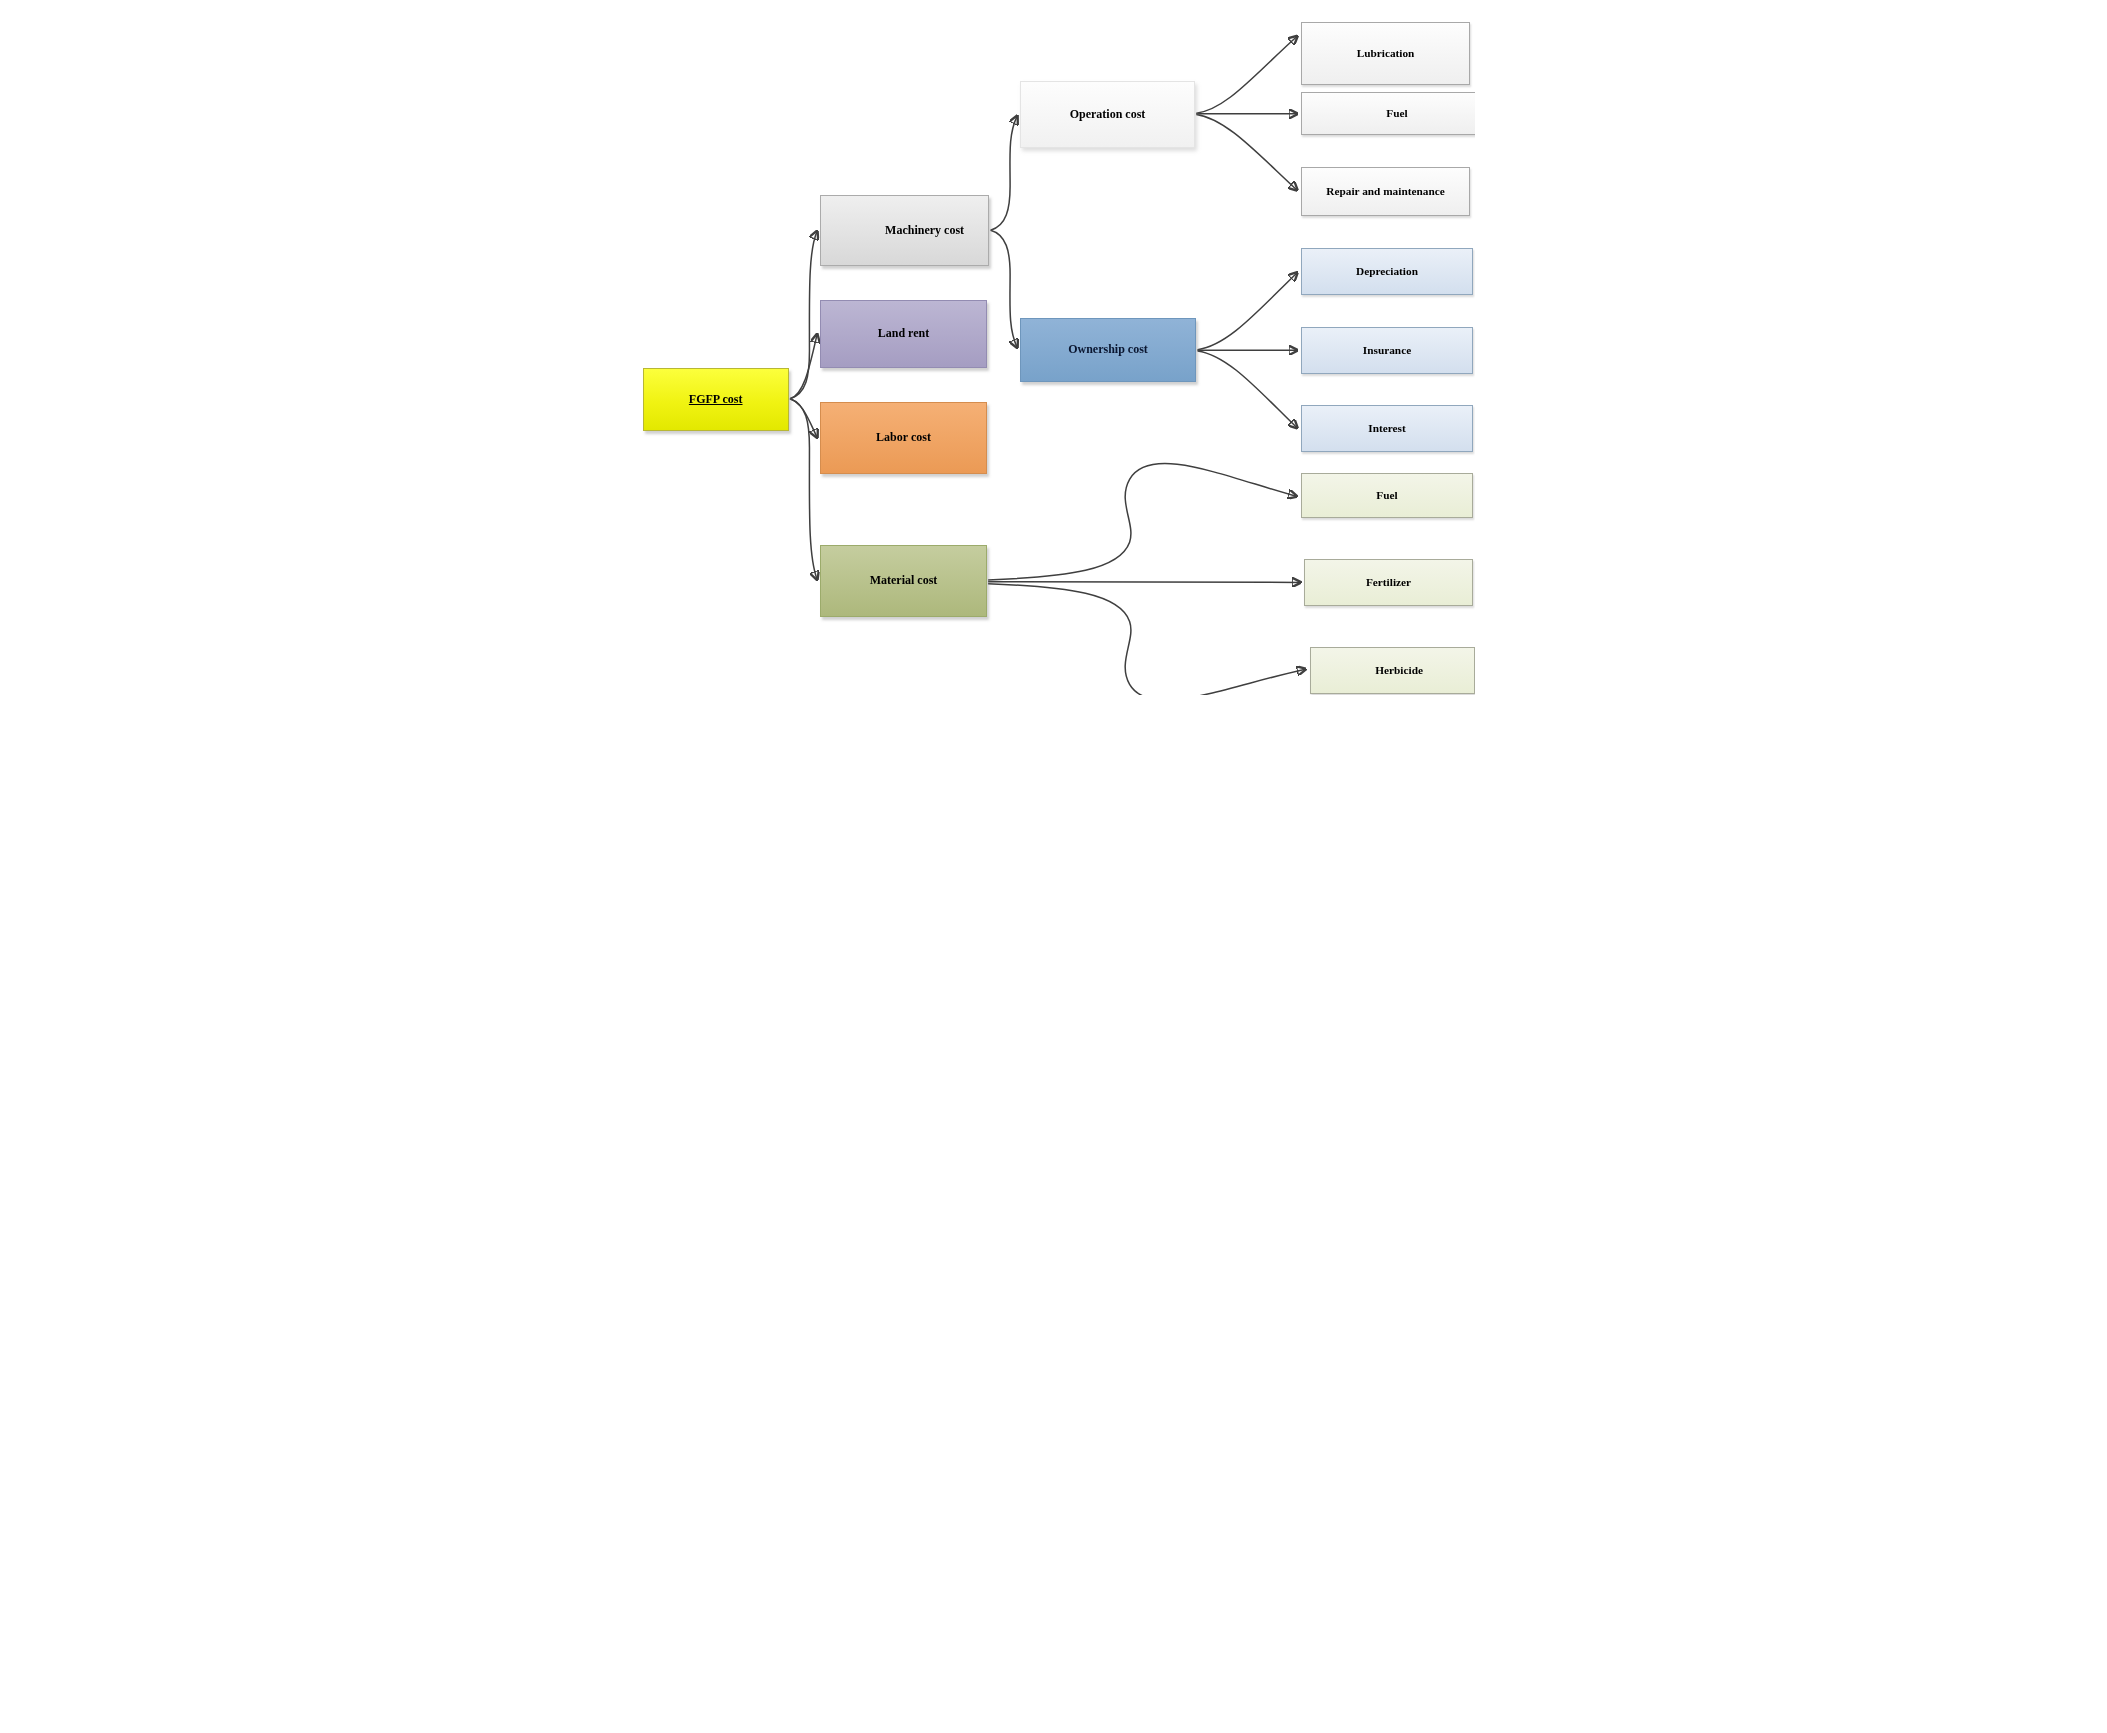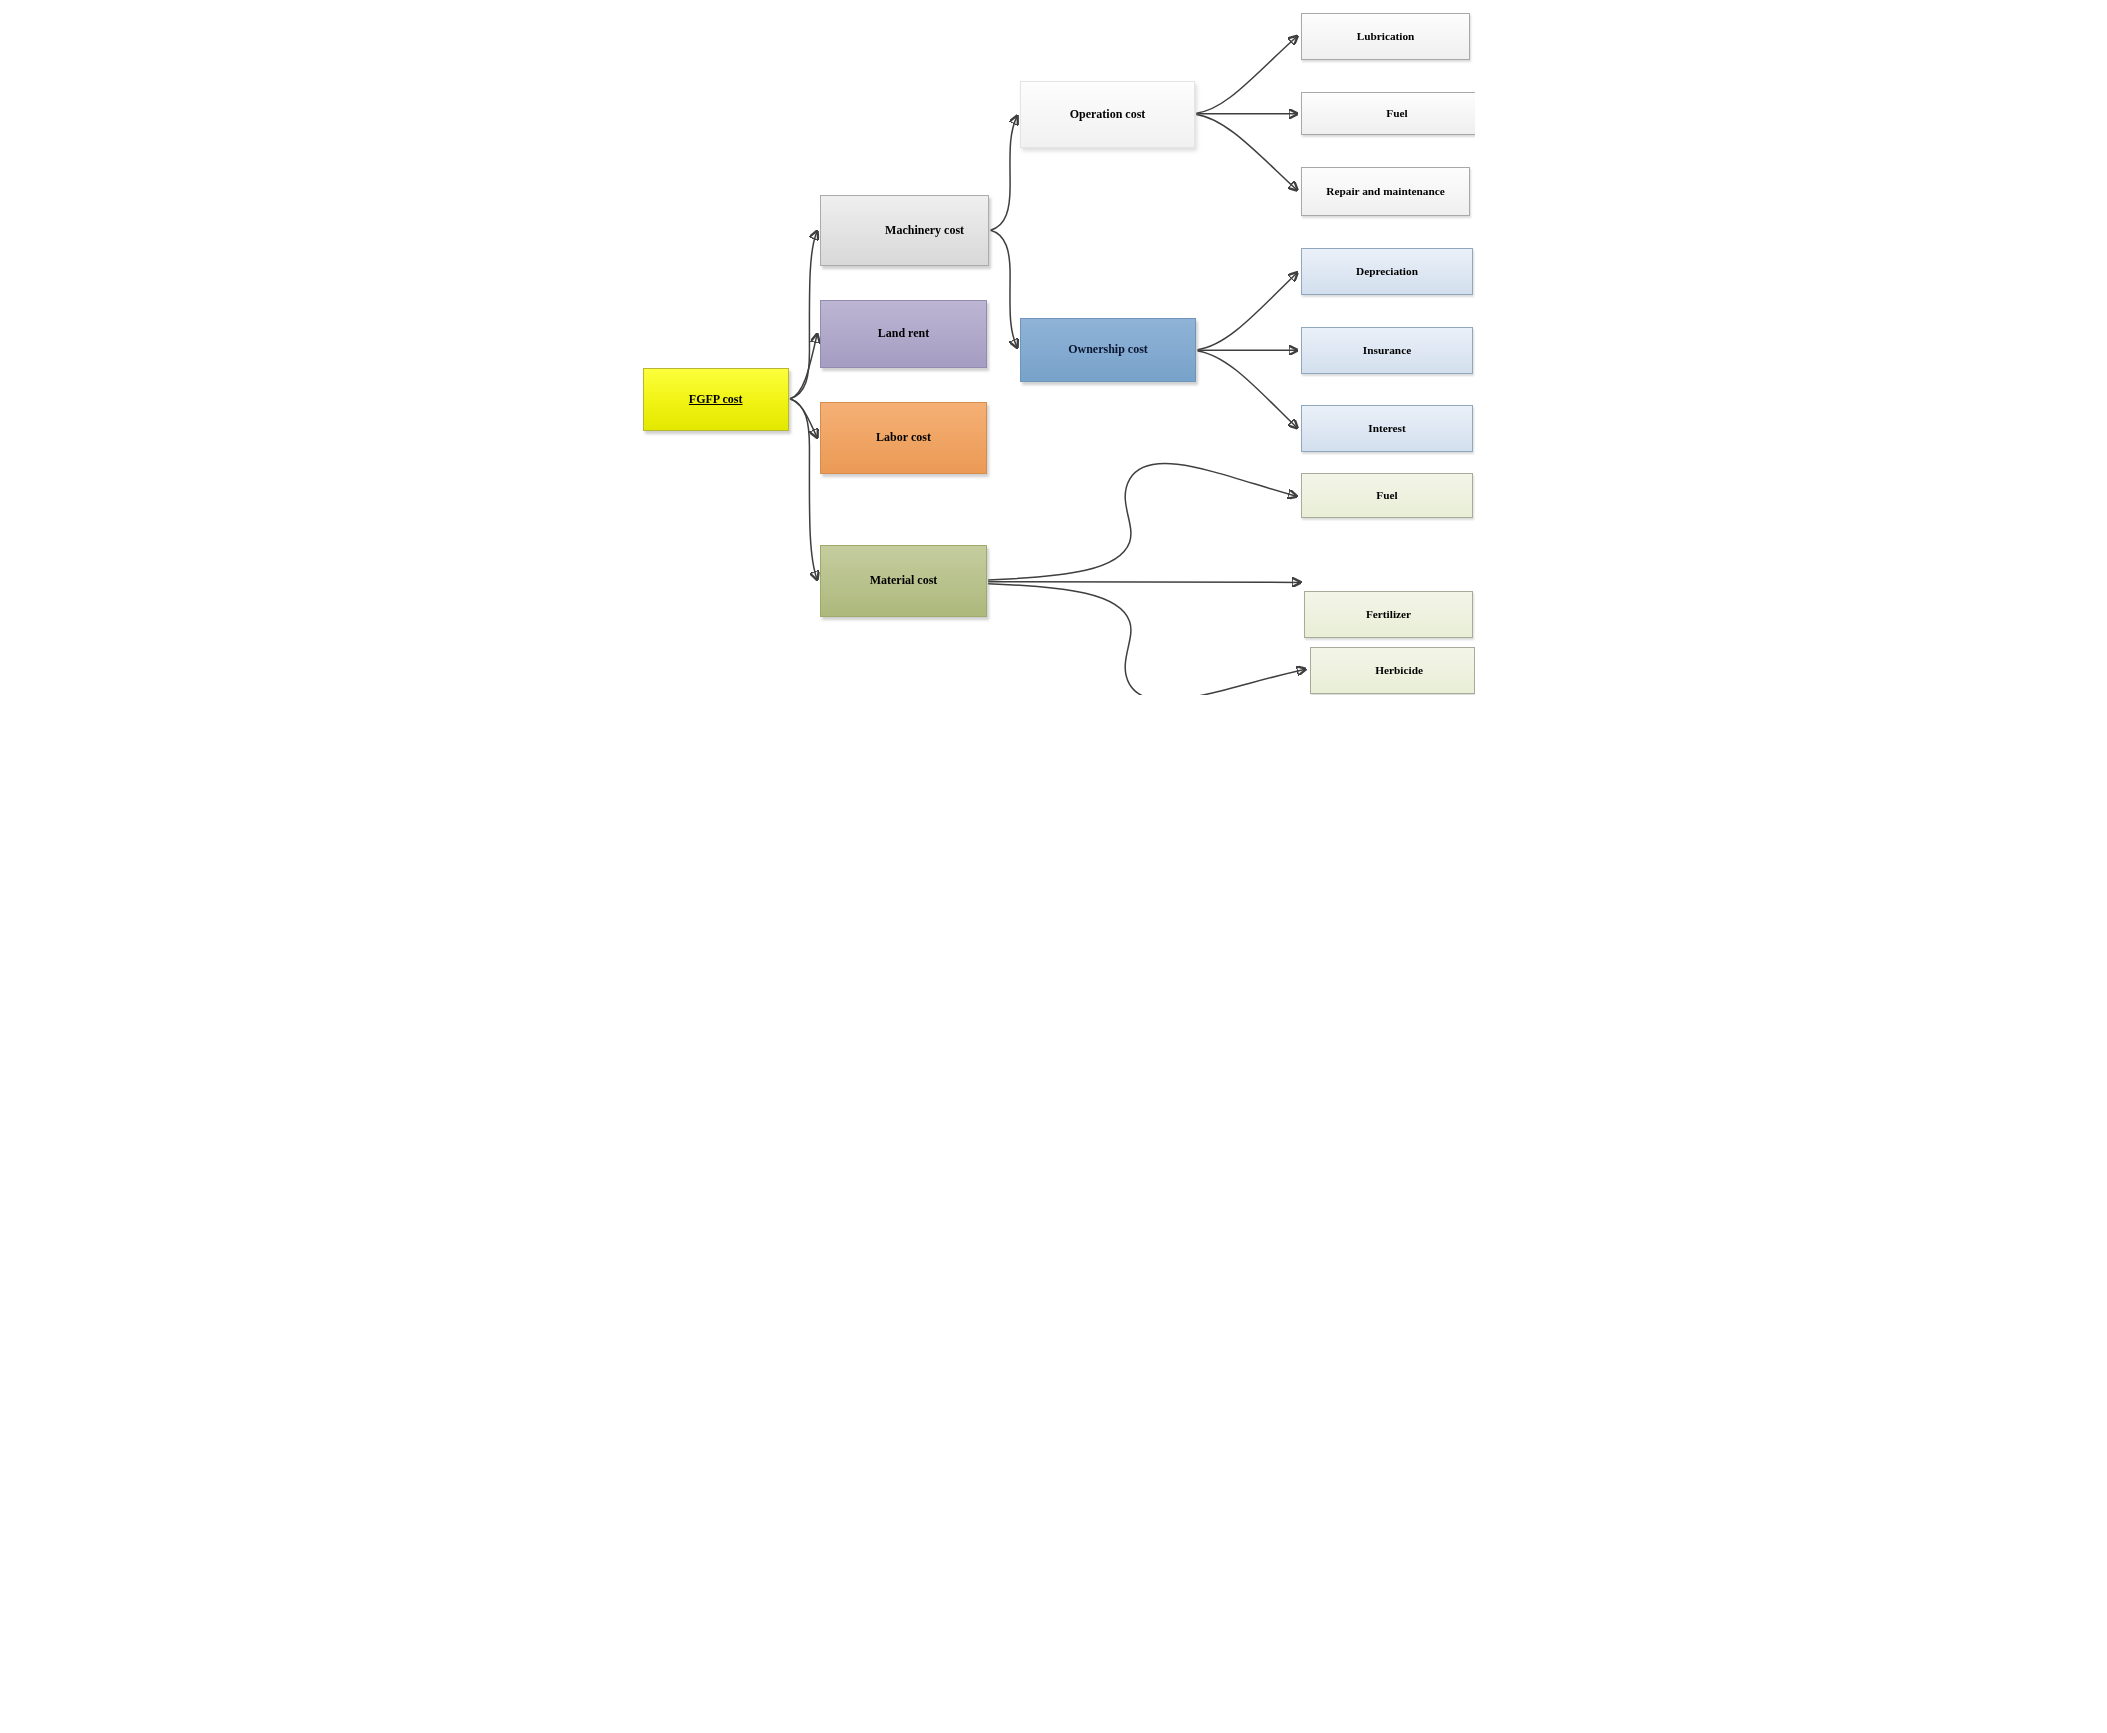--- a/index.html
+++ b/index.html
@@ -134,32 +134,32 @@
   <div class="node n-land" style="left:188px; top:300px; width:167px; height:68px;">Land rent</div>
 
   <div class="node n-labor" style="left:188px; top:402px; width:167px; height:72px;">Labor cost</div>
 
   <div class="node n-material" style="left:188px; top:545px; width:167px; height:72px;">Material cost</div>
 
   <div class="node n-operation" style="left:388px; top:81px; width:175px; height:67px;">Operation cost</div>
 
   <div class="node n-ownership" style="left:388px; top:318px; width:176px; height:64px;">Ownership cost</div>
 
-  <div class="node n-white" style="left:669px; top:13px; width:169px; height:47px;">Lubrication</div>
+  <div class="node n-white" style="left:669px; top:22px; width:169px; height:63px;">Lubrication</div>
 
   <div class="node n-white" style="left:669px; top:92px; width:192px; height:43px;">Fuel</div>
 
   <div class="node n-white" style="left:669px; top:167px; width:169px; height:49px;">Repair and maintenance</div>
 
   <div class="node n-bluelight" style="left:669px; top:248px; width:172px; height:47px;">Depreciation</div>
 
   <div class="node n-bluelight" style="left:669px; top:327px; width:172px; height:47px;">Insurance</div>
 
   <div class="node n-bluelight" style="left:669px; top:405px; width:172px; height:47px;">Interest</div>
 
   <div class="node n-green" style="left:669px; top:473px; width:172px; height:45px;">Fuel</div>
 
-  <div class="node n-green" style="left:672px; top:559px; width:169px; height:47px;margin-top:32px;">Fertilizer</div>
+  <div class="node n-green" style="left:672px; top:559px; width:169px; height:47px;">Fertilizer</div>
 
   <div class="node n-green" style="left:678px; top:647px; width:165px; height:47px;padding-left:17px;">Herbicide</div>
 
 </div>
 
 
 </body></html>

